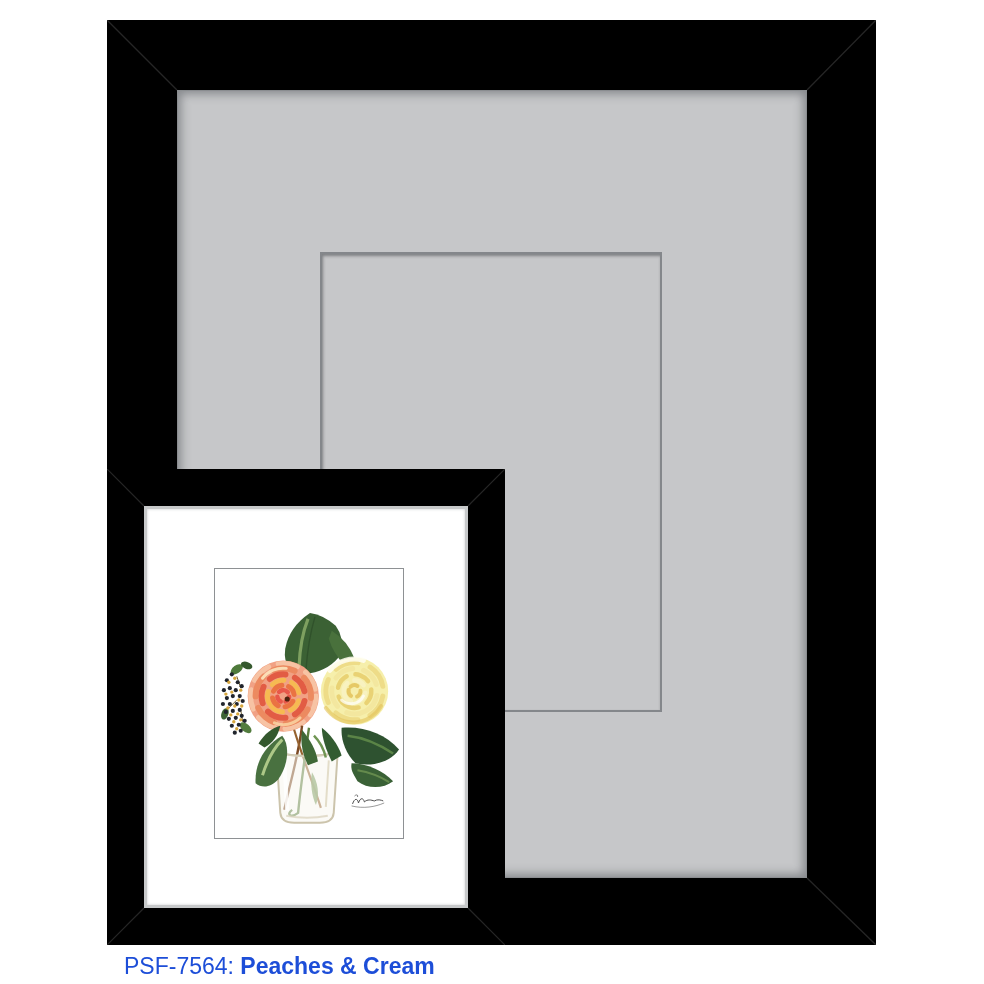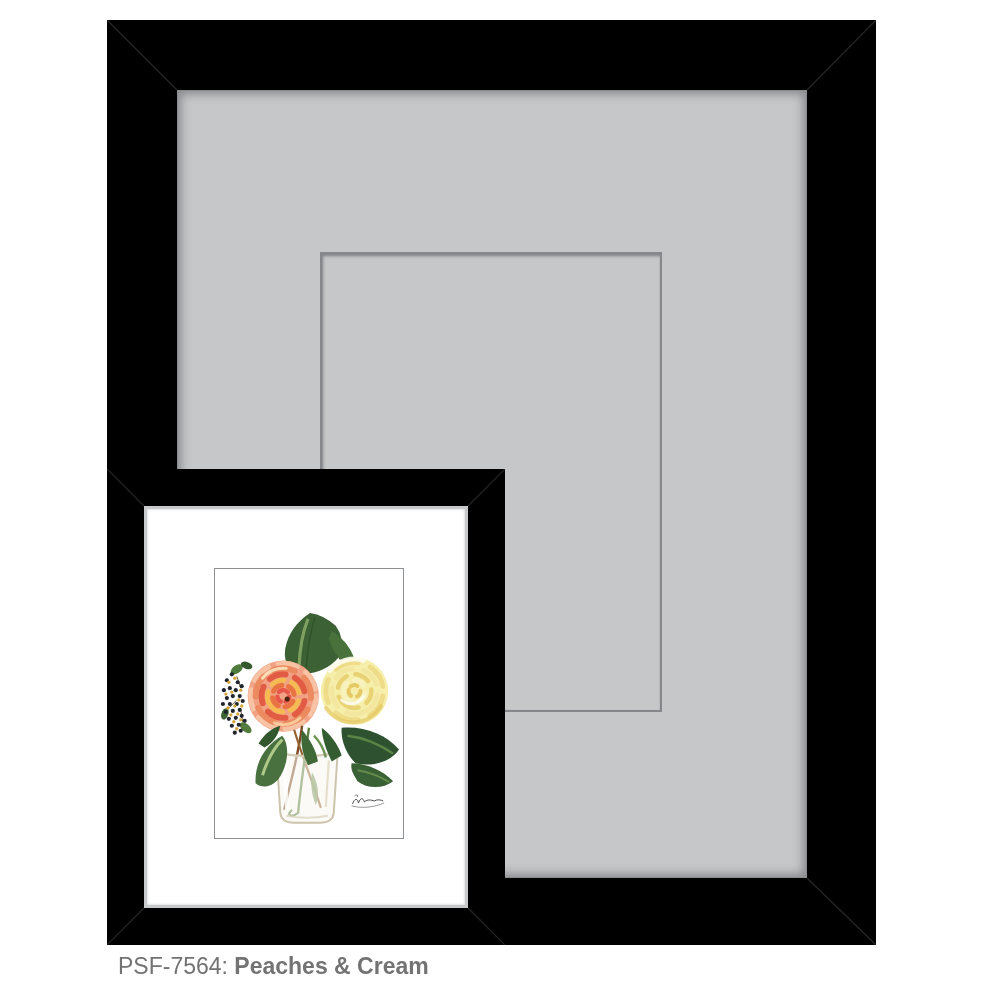--- a/index.html
+++ b/index.html
@@ -33,22 +33,22 @@
     box-sizing:border-box;background:#ffffff;border:3px solid #c7c9ca;
     box-shadow: inset 0 0 3px rgba(120,124,128,.4);
   }
   .artwork{
     position:absolute;left:107px;top:99px;width:190px;height:271px;
     box-sizing:border-box;background:#ffffff;border:1px solid #8e9194;
   }
   .artwork svg{display:block;width:100%;height:100%;}
   
   .caption{
-    position:absolute;left:118px;top:955px;font-size:23px;line-height:1;
-    color:#737373;white-space:nowrap;
+    position:absolute;left:124px;top:955px;font-size:23px;line-height:1;
+    color:#1d4ed8;white-space:nowrap;
   }
   .caption .bold{font-weight:700;}
 </style>
 </head>
 <body>
 
 <div class="page">
 
   <div class="big-frame">
     <svg class="miters" width="769" height="925">

